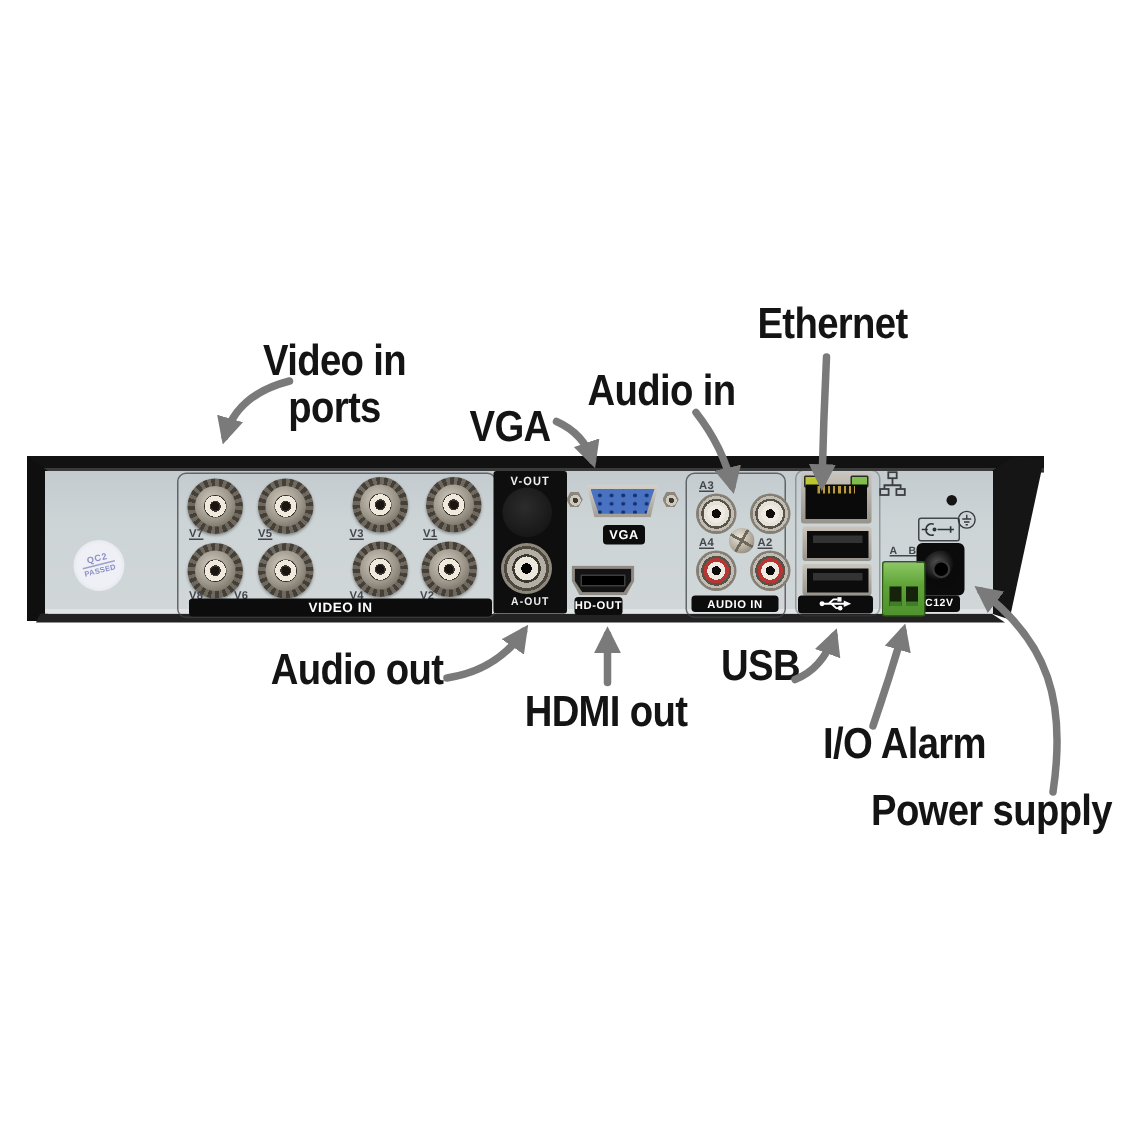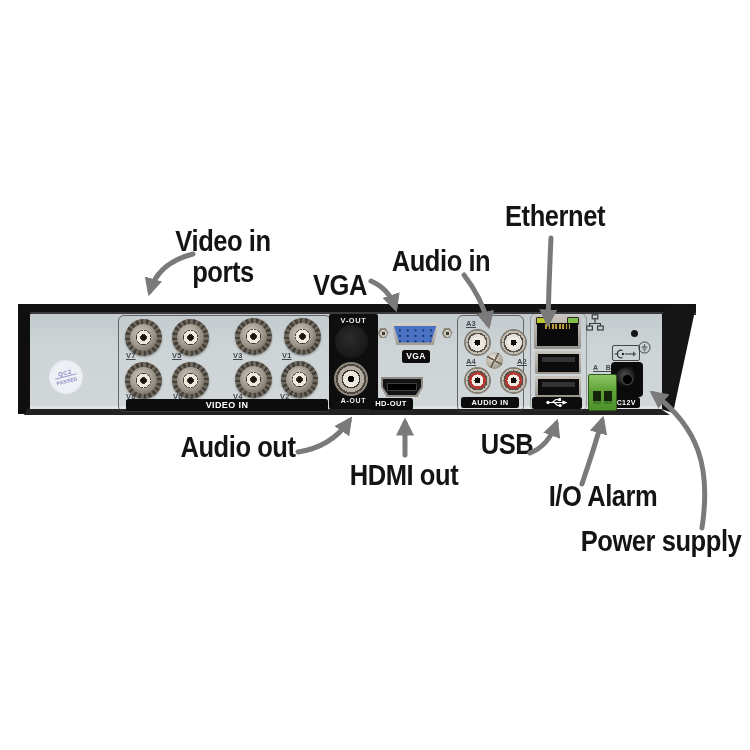--- a/index.html
+++ b/index.html
@@ -114,47 +114,47 @@
   <div class="bnc" style="left:284px;top:318px;"></div>
   <div class="bnc" style="left:125px;top:362px;"></div>
   <div class="bnc" style="left:172px;top:362px;"></div>
   <div class="bnc" style="left:235px;top:361px;"></div>
   <div class="bnc" style="left:281px;top:361px;"></div>
   <span class="slabel" style="left:126px;top:351px;">V7</span>
   <span class="slabel" style="left:172px;top:351px;">V5</span>
   <span class="slabel" style="left:233px;top:351px;text-align:center;">V3</span>
   <span class="slabel" style="left:282px;top:351px;">V1</span>
   <span class="slabel" style="left:126px;top:392px;">V8</span>
-  <span class="slabel" style="left:173px;top:392px;">V6</span>
+  <span class="slabel" style="left:156px;top:392px;">V6</span>
   <span class="slabel" style="left:233px;top:392px;">V4</span>
   <span class="slabel" style="left:280px;top:392px;">V2</span>
   <div class="tag" style="left:126px;top:399px;width:202px;height:11.5px;font-size:9px;">VIDEO IN</div>
 
   <div class="abs" style="left:329px;top:314px;width:49px;height:95px;background:#0e0e0e;border-radius:2px;"></div>
   <span class="ptxt" style="left:329px;top:316px;width:49px;">V-OUT</span>
   <div class="abs" style="left:335px;top:324.5px;width:33px;height:33px;border-radius:50%;background:radial-gradient(circle at 45% 40%,#2c2c2c,#181818 70%);"></div>
   <div class="aout" style="left:334px;top:362px;"></div>
   <span class="ptxt" style="left:329px;top:396px;width:49px;font-size:7.5px;">A-OUT</span>
 
   <div class="vga-shell" style="left:391px;top:323px;">
     <div class="vga-blue"></div>
   </div>
   <div class="nut" style="left:377.5px;top:327.5px;"></div>
   <div class="nut" style="left:441.5px;top:327.5px;"></div>
   <div class="tag" style="left:402px;top:350px;width:28px;height:12.5px;font-size:8.5px;">VGA</div>
   <div class="hdmi" style="left:381px;top:377px;"></div>
-  <div class="tag" style="left:369px;top:398px;width:44px;height:11.5px;font-size:7.5px;">HD-OUT</div>
+  <div class="tag" style="left:383px;top:398px;width:32px;height:11.5px;font-size:7.5px;">HD-OUT</div>
 
   <div class="grp" style="left:457px;top:315px;width:65px;height:95px;"></div>
   <span class="slabel" style="left:466px;top:319px;">A3</span>
   <span class="slabel" style="left:505px;top:319px;margin-top:22px;">A1</span>
   <div class="rca" style="left:463.5px;top:328.5px;--ring:#e5e1d8;"></div>
   <div class="rca" style="left:499.5px;top:328.5px;--ring:#e5e1d8;"></div>
   <span class="slabel" style="left:466px;top:357px;">A4</span>
-  <span class="slabel" style="left:505px;top:357px;margin-left:12px;">A2</span>
+  <span class="slabel" style="left:505px;top:357px;">A2</span>
   <div class="rca" style="left:463.5px;top:366.5px;--ring:#b93531;"></div>
   <div class="rca" style="left:499.5px;top:366.5px;--ring:#b93531;"></div>
   <div class="screw" style="left:485.5px;top:351.5px;"></div>
   <div class="tag" style="left:461px;top:397px;width:58px;height:11px;font-size:7.5px;">AUDIO IN</div>
 
   <div class="grp" style="left:530px;top:313px;width:55px;height:96px;border-color:rgba(62,66,70,.4);"></div>
   <div class="rj45" style="left:534px;top:315px;">
     <span class="led" style="left:2px;background:#bcc72f;"></span>
     <span class="led" style="right:2px;background:#7fbe4a;"></span>
     <span class="rjport"></span>

